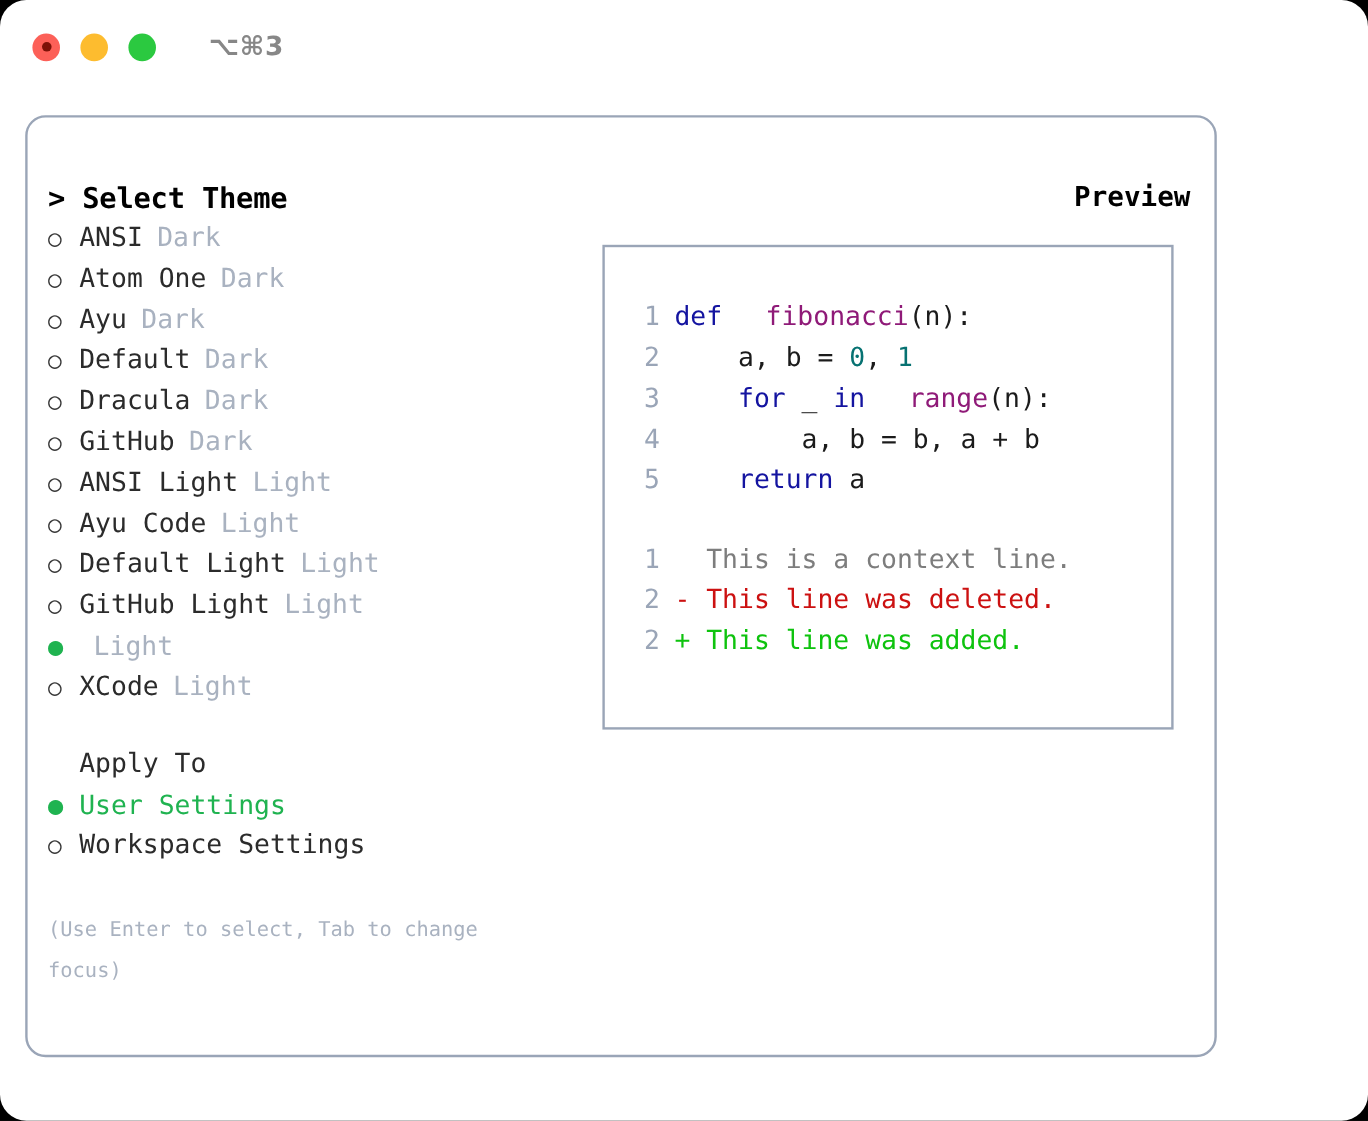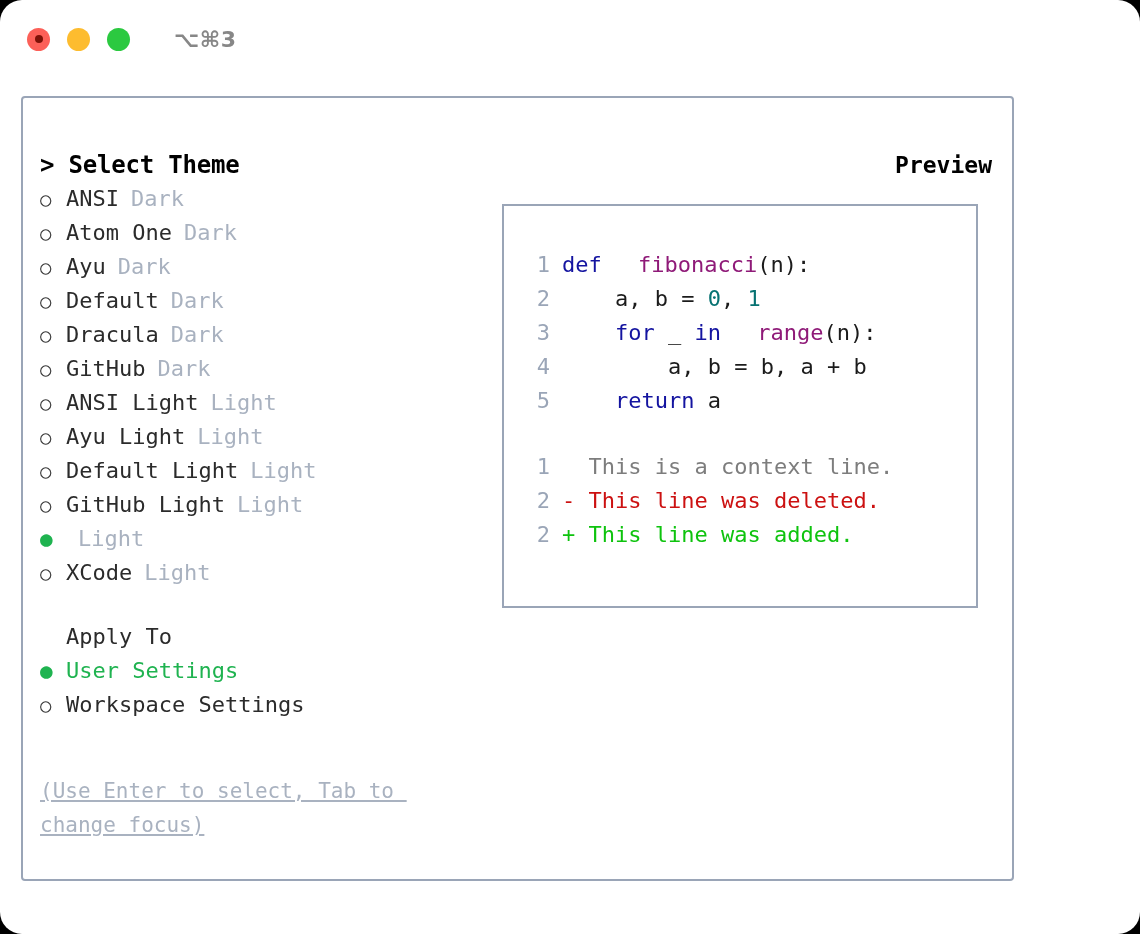--- a/index.html
+++ b/index.html
@@ -71,21 +71,21 @@
   }
 
   
   .panel {
     position: absolute;
     left: 21px;
     top: 96px;
     width: 993px;
     height: 785px;
     border: 2px solid #9aa5b7;
-    border-radius: 4px;
+    border-radius: 17px;
     box-sizing: border-box;
     background: #ffffff;
   }
 
   .columns {
     position: absolute;
     left: 0; top: 0;
     width: 100%; height: 100%;
   }
 
@@ -137,27 +137,26 @@
     font-size: 22px;
     white-space: pre;
   }
   .group-head .bullet { color: transparent; }
   .group-head .opt-label { color: #2b2b2b; }
 
   .spacer-lg { height: 30px; }
   .spacer-md { height: 32px; }
 
   .hint {
-    margin-top: 20px;
-    font-size: 21px;
+    margin-top: 4px;
+    font-size: 17px;
     line-height: 34px;
     color: #a9b2c0;
     width: 420px;
     white-space: pre-wrap;
-    text-decoration: underline;
   }
 
   
   .right-col {
     position: absolute;
     left: 479px;
     top: 50px;
     width: 490px;
   }
   .preview-title {
@@ -227,21 +226,21 @@
         <div class="section-title">&gt; Select Theme</div>
 
         <div id="theme-list">
             <div class="option-row"><span class="bullet">○</span><span class="opt-label">ANSI</span><span class="opt-tag">Dark</span></div>
             <div class="option-row"><span class="bullet">○</span><span class="opt-label">Atom One</span><span class="opt-tag">Dark</span></div>
             <div class="option-row"><span class="bullet">○</span><span class="opt-label">Ayu</span><span class="opt-tag">Dark</span></div>
             <div class="option-row"><span class="bullet">○</span><span class="opt-label">Default</span><span class="opt-tag">Dark</span></div>
             <div class="option-row"><span class="bullet">○</span><span class="opt-label">Dracula</span><span class="opt-tag">Dark</span></div>
             <div class="option-row"><span class="bullet">○</span><span class="opt-label">GitHub</span><span class="opt-tag">Dark</span></div>
             <div class="option-row"><span class="bullet">○</span><span class="opt-label">ANSI Light</span><span class="opt-tag">Light</span></div>
-            <div class="option-row"><span class="bullet">○</span><span class="opt-label">Ayu Light</span><span class="opt-tag">Light</span></div>
+            <div class="option-row"><span class="bullet">○</span><span class="opt-label">Ayu Code</span><span class="opt-tag">Light</span></div>
             <div class="option-row"><span class="bullet">○</span><span class="opt-label">Default Light</span><span class="opt-tag">Light</span></div>
             <div class="option-row"><span class="bullet">○</span><span class="opt-label">GitHub Light</span><span class="opt-tag">Light</span></div>
             <div class="option-row selected"><span class="bullet sel">●</span><span class="opt-tag">Light</span></div>
             <div class="option-row"><span class="bullet">○</span><span class="opt-label">XCode</span><span class="opt-tag">Light</span></div>
           </div>
 
         <div class="spacer-lg"></div>
 
         <div class="group-head">
           <span class="bullet">○</span>

